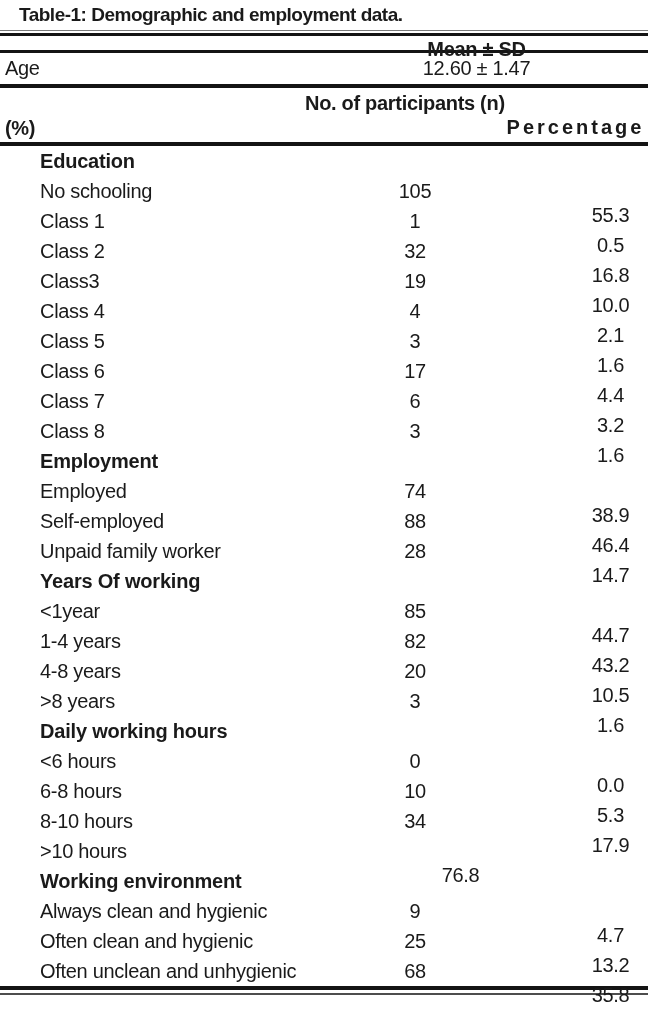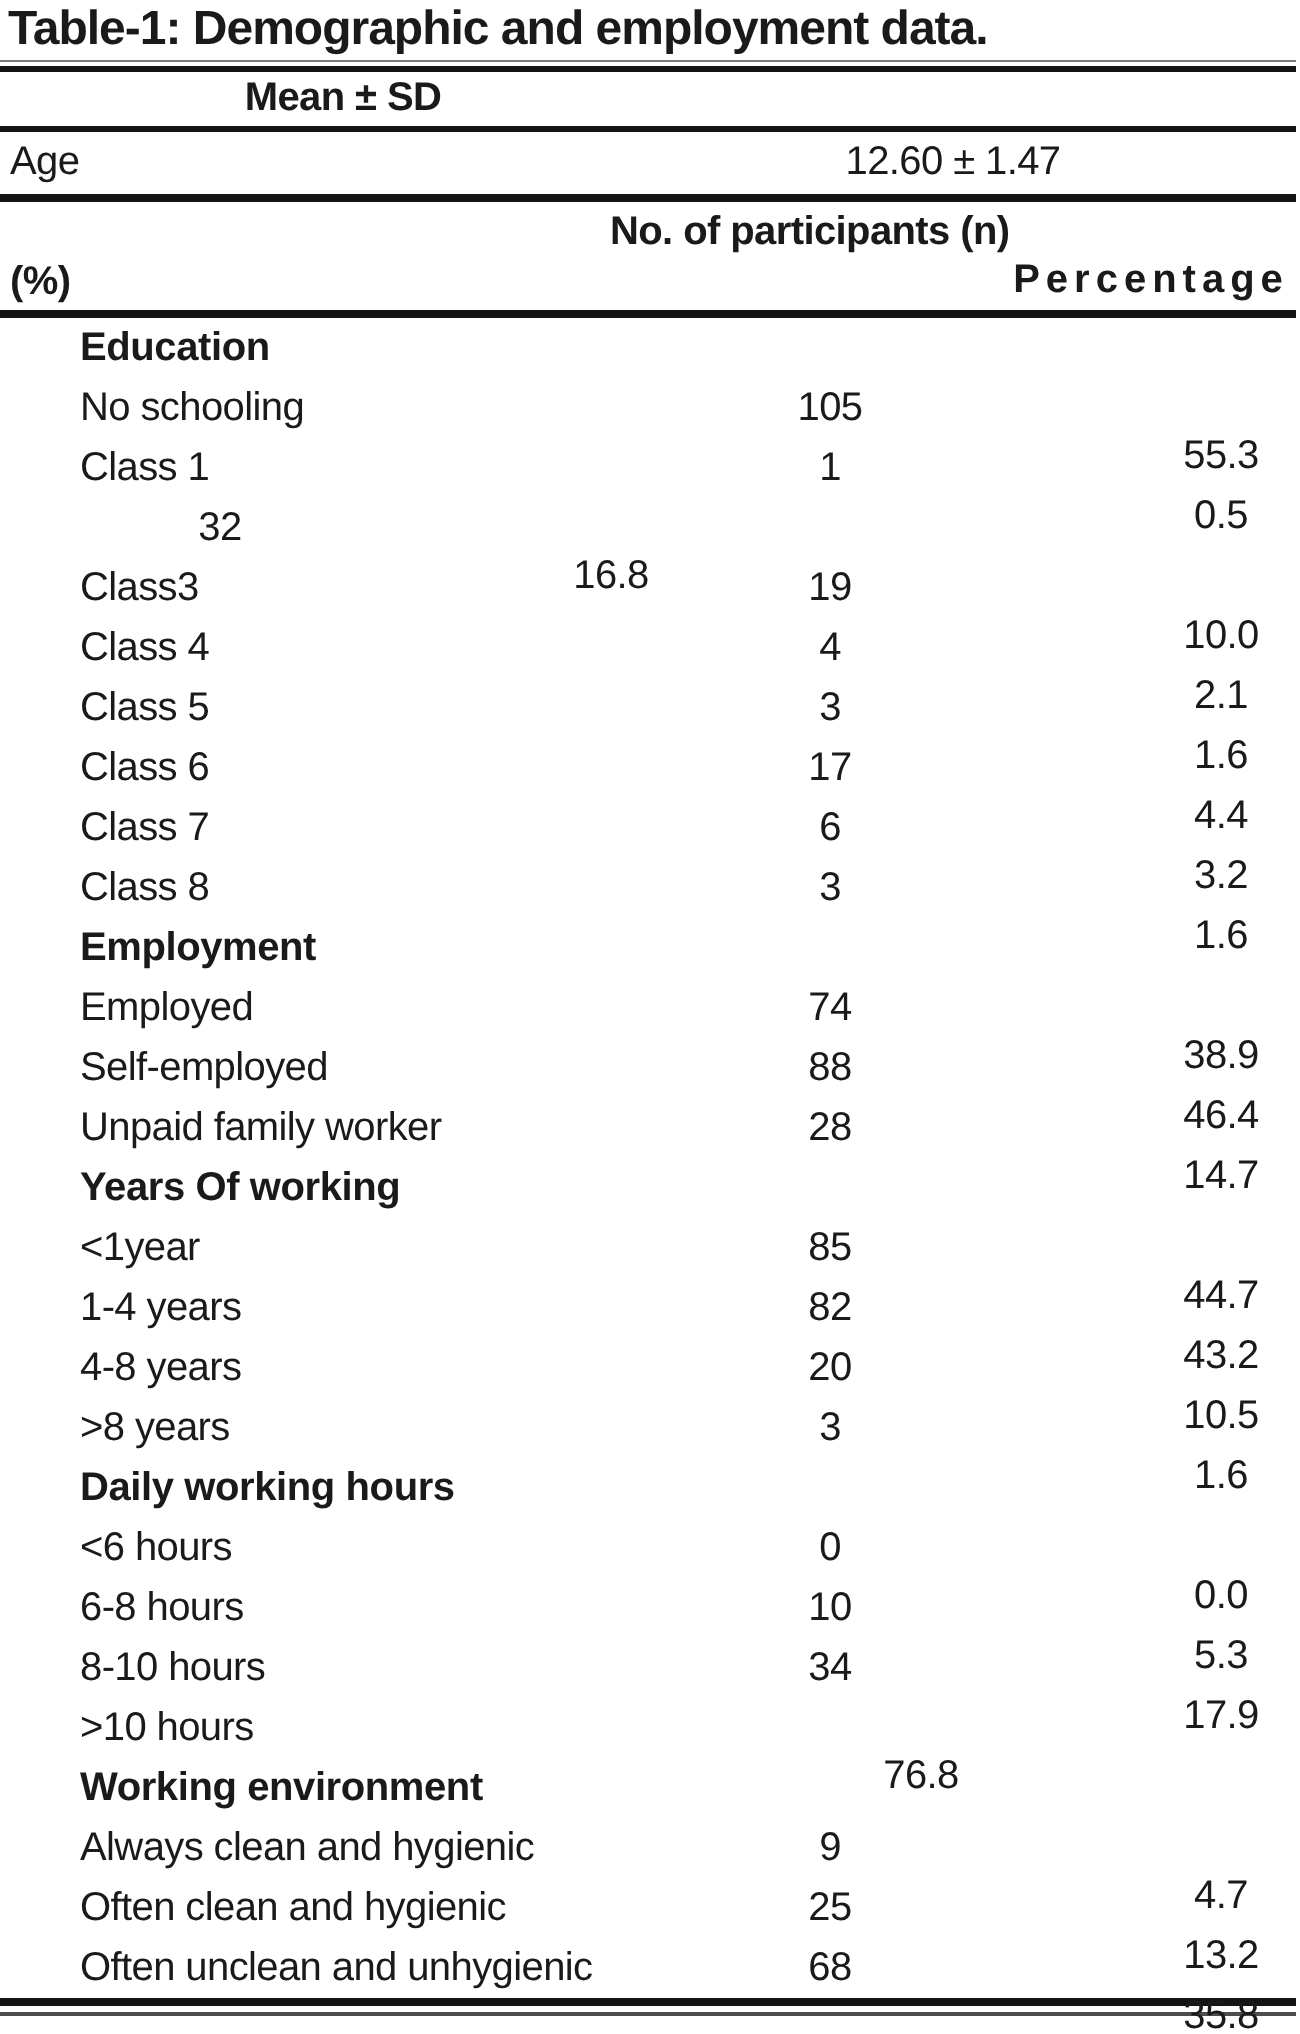--- a/index.html
+++ b/index.html
@@ -13,35 +13,35 @@
     letter-spacing:-0.3px;
     overflow:hidden;
   }
   .row { display:flex; width:648px; }
   .c-label { width:305px; padding-left:5px; box-sizing:border-box; text-align:left; white-space:nowrap; }
   .c-n     { width:150px; text-align:center; white-space:nowrap; }
   .c-gap   { width:48px; }
   .c-pct   { width:145px; text-align:center; white-space:nowrap;margin-top:24px; }
   .c-span  { width:343px; text-align:center; white-space:nowrap; }
 
-  .title-row { height:30px; line-height:30px; font-weight:700; font-size:24px; letter-spacing:-0.5px; padding-left:4px; }
+  .title-row { height:30px; line-height:30px; font-weight:700; font-size:19px; letter-spacing:-0.5px; padding-left:4px;margin-left:15px; }
 
   .rule { width:648px; background:#141414; }
   .rule-3 { height:3px; }
   .rule-4 { height:4px; }
   .rule-double-top { width:648px; height:6px;
     border-top:1px solid #7a7a7a;
     border-bottom:3px solid #141414;
     box-sizing:border-box; background:#ffffff; }
   .rule-double-bottom { width:648px; height:9px;
     border-top:4px solid #141414;
     border-bottom:2px solid #4d4d4d;
     box-sizing:border-box; background:#ffffff; }
 
-  .mean-row { height:27px; line-height:26px; font-weight:700;flex-direction:column; }
+  .mean-row { height:14px; line-height:26px; font-weight:700; }
   .age-row  { height:31px; line-height:31px; }
 
   .colhead-block { height:54px; font-weight:700; }
   .colhead-line1 { height:28px; line-height:30px; }
   .colhead-line2 { height:26px; line-height:24px; }
   .pct-head { letter-spacing:3px; }
 
   .body-row { height:30px; line-height:30px;padding-left:35px; }
   .sec { font-weight:700; letter-spacing:-0.2px; }
 </style>
@@ -92,20 +92,21 @@
         <div class="c-gap"></div>
         <div class="c-pct">55.3</div>
       </div>
       <div class="row body-row">
         <div class="c-label">Class 1</div>
         <div class="c-n">1</div>
         <div class="c-gap"></div>
         <div class="c-pct">0.5</div>
       </div>
       <div class="row body-row">
+        <div class="c-label">Class 2</div>
         <div class="c-n">32</div>
         <div class="c-gap"></div>
         <div class="c-pct">16.8</div>
       </div>
       <div class="row body-row">
         <div class="c-label">Class3</div>
         <div class="c-n">19</div>
         <div class="c-gap"></div>
         <div class="c-pct">10.0</div>
       </div>

